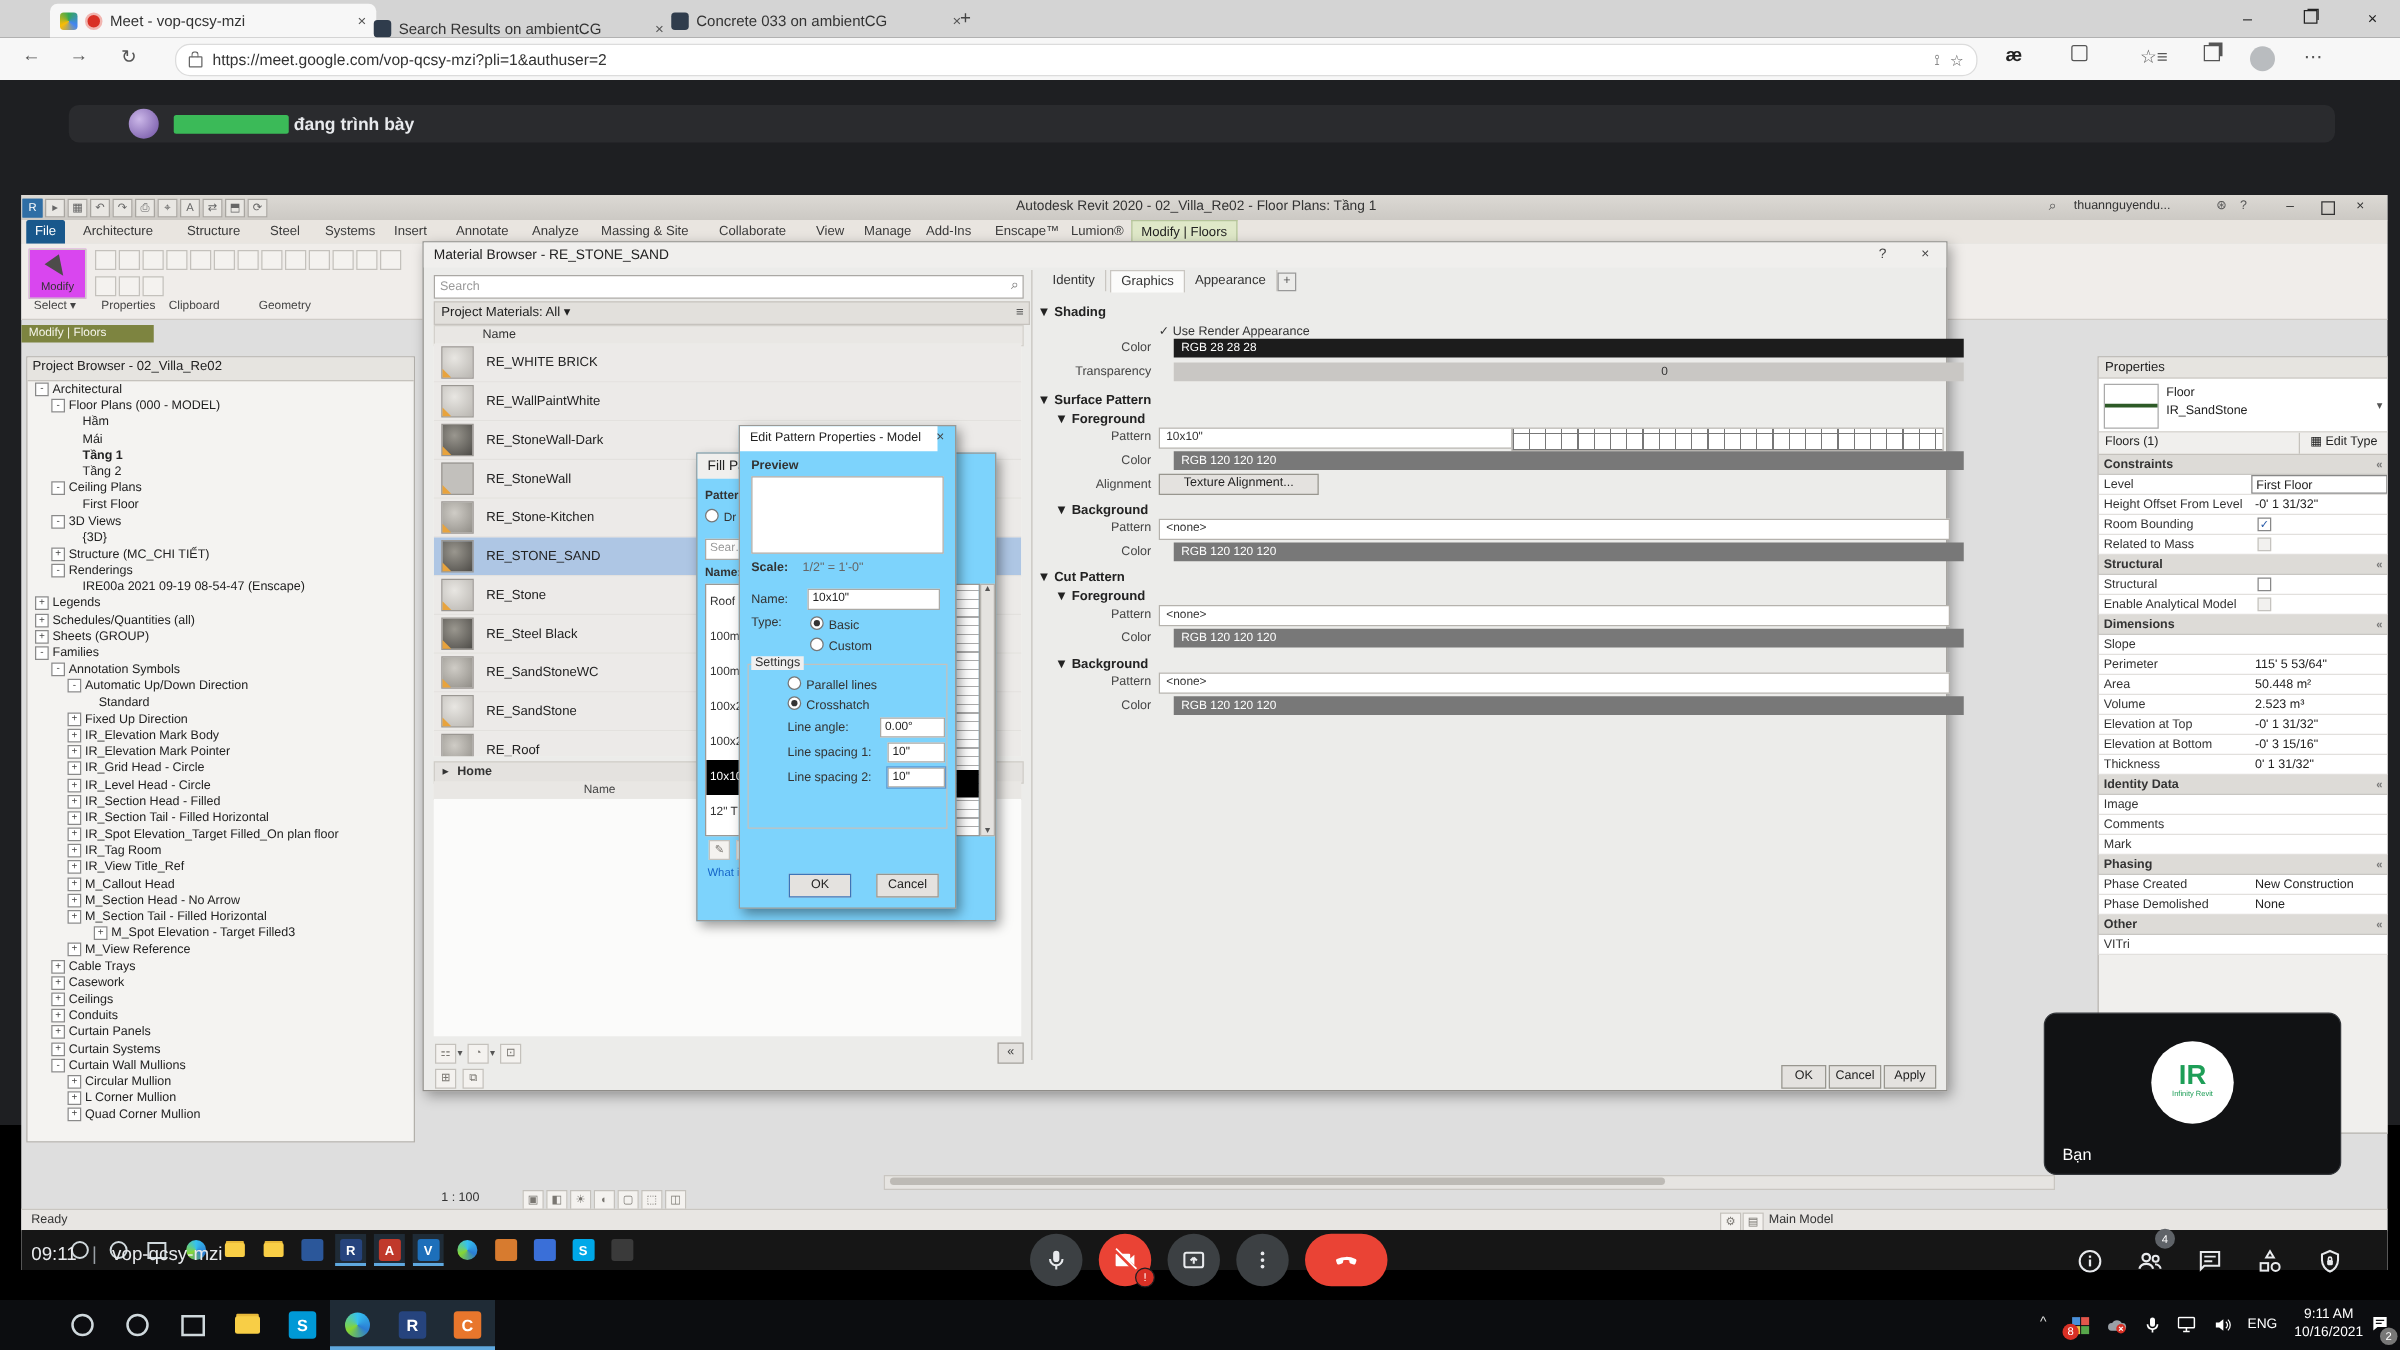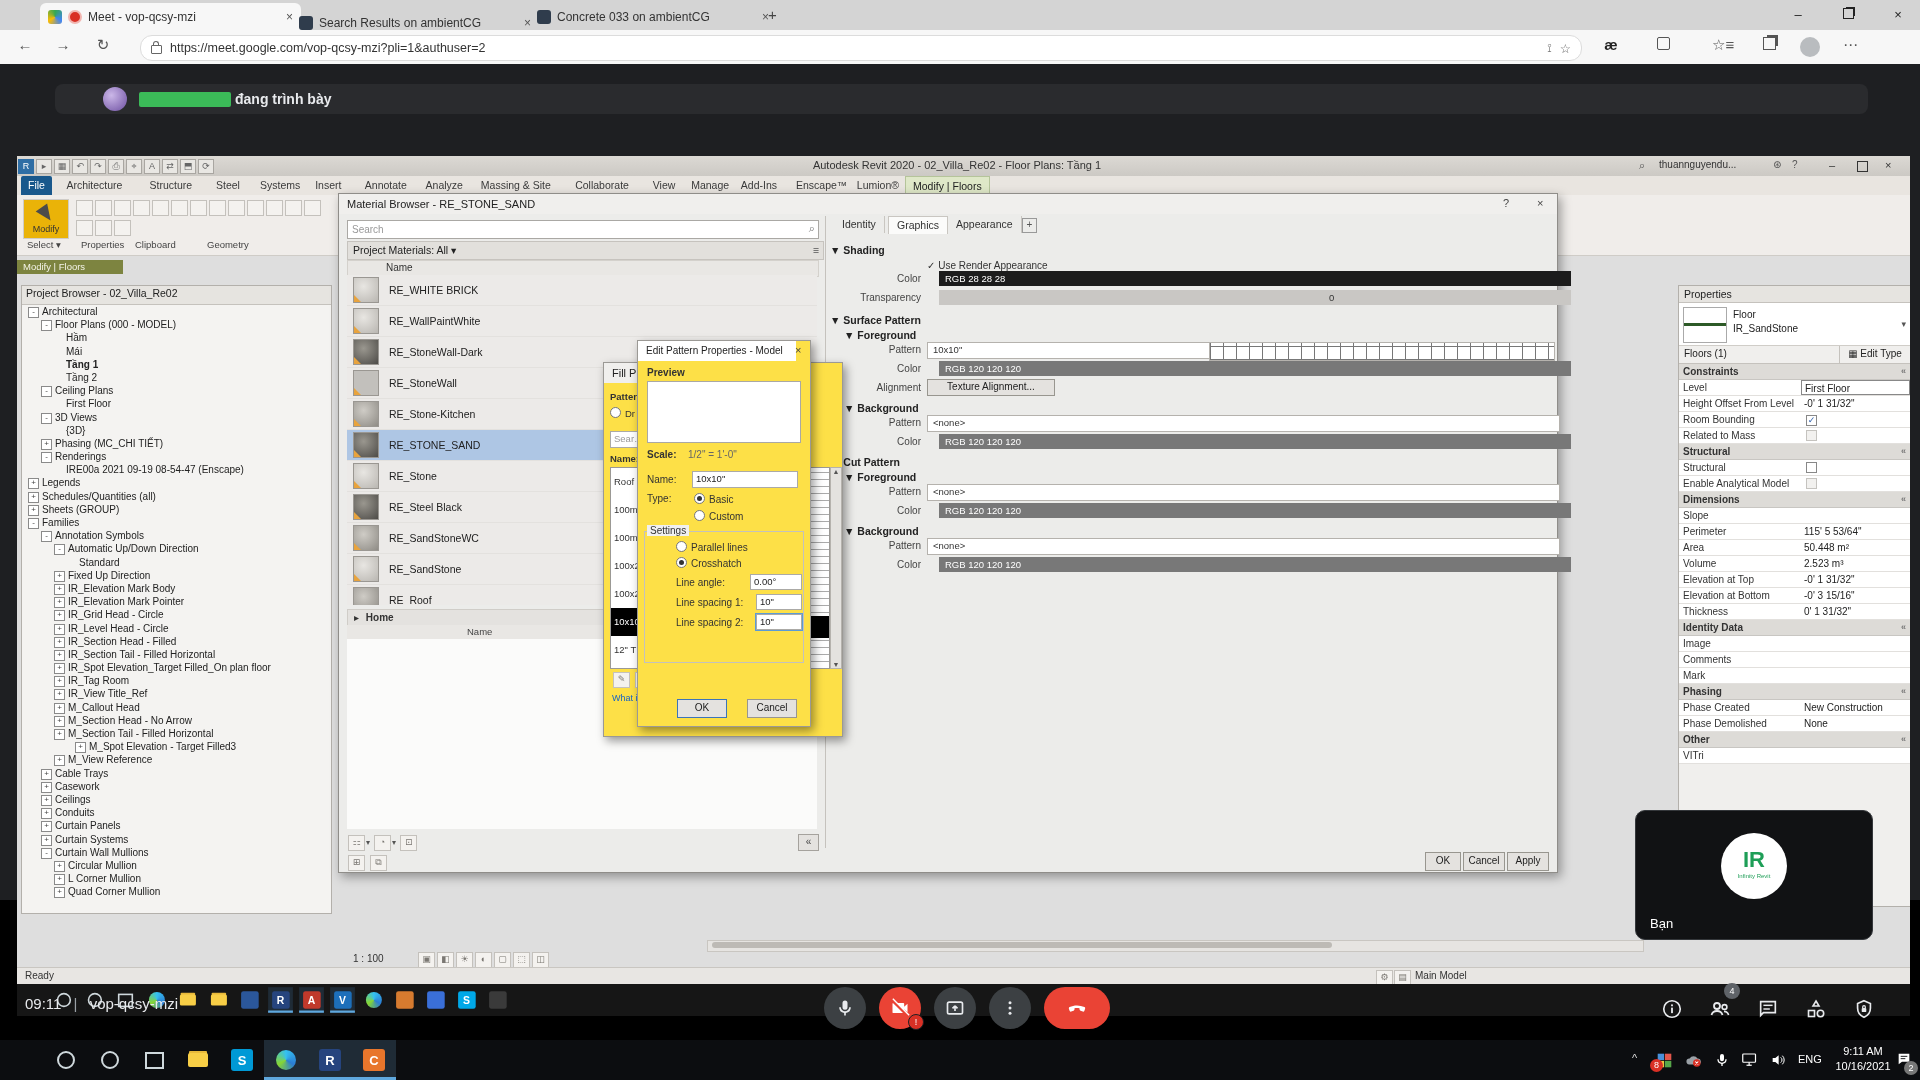--- a/index.html
+++ b/index.html
@@ -77,21 +77,21 @@
   .etab{position:absolute;top:0;height:17px;line-height:17px;padding:0 8px;font-size:10.5px;color:#333;
     border-right:1px solid #c9c6c1;}
   .etab.on{background:#fbfbfa;border:1px solid #c9c6c1;border-bottom:none;}
   .ehdr{position:absolute;font-weight:bold;font-size:10.5px;color:#222;}
   .elbl{position:absolute;font-size:10px;color:#444;text-align:right;width:90px;}
   .ebar{position:absolute;left:101px;width:626px;height:15px;font-size:9.5px;color:#fff;
     line-height:15px;padding-left:6px;margin-left:12px;}
   .efield{position:absolute;left:101px;width:626px;height:15px;background:#fff;border:1px solid #b5b2ad;
     font-size:9.5px;line-height:14px;padding-left:5px;color:#333;}
   
-  .dlg{position:absolute;background:#fde047;border:1px solid #9b9995;box-shadow:3px 4px 9px rgba(0,0,0,.4);margin-left:46px;}
+  .dlg{position:absolute;background:#7dd3fc;border:1px solid #9b9995;box-shadow:3px 4px 9px rgba(0,0,0,.4);}
   .fld{background:#fff;border:1px solid #abaaa6;font-size:9.5px;color:#222;padding:1px 3px;position:absolute;}
   .rad{display:inline-block;width:9px;height:9px;border:1px solid #777;border-radius:50%;background:#fff;
     margin-right:4px;vertical-align:-1px;position:relative;}
   .rad.on:after{content:"";position:absolute;left:2px;top:2px;width:5px;height:5px;border-radius:50%;background:#333;}
   .btn{position:absolute;height:17px;background:#e4e2df;border:1px solid #98968f;font-size:10px;
     text-align:center;line-height:16px;color:#222;}
   
   .mbtn{position:absolute;width:42px;height:42px;border-radius:50%;background:#3c4043;top:0;
     display:flex;align-items:center;justify-content:center;}
   .mbtn.red{background:#ea4335;}
@@ -204,21 +204,21 @@
             <div class="ribtab" style="left: 628.8px;">View</div>
             <div class="ribtab" style="left: 667.2px;">Manage</div>
             <div class="ribtab" style="left: 716.8px;">Add-Ins</div>
             <div class="ribtab" style="left: 772px;">Enscape™</div>
             <div class="ribtab" style="left: 832.8px;">Lumion®</div>
             <div class="ribtab activetab" style="left: 888px;">Modify | Floors</div>
           </div>
         </div>
 
       <div class="a" style="left:0;top:39px;width:100%;height:60px;background:#f0edea;border-bottom:1px solid #cfccc7;">
-        <div class="a" style="left:6px;top:4px;width:44px;height:38px;background:#eab308;border:1px solid #cfccc7;
+        <div class="a" style="left:6px;top:4px;width:44px;height:38px;background:#d946ef;border:1px solid #cfccc7;
           text-align:center;">
           <div style="width:0;height:0;margin:6px auto 2px;border-left:7px solid transparent;
             border-right:7px solid transparent;border-top:16px solid #4d4c4a;transform:rotate(-35deg);"></div>
           <div style="font-size:9px;color:#333;">Modify</div>
         </div>
         <div class="a" style="left:58px;top:4px;width:250px;" id="ribtools"><span class="tool"></span><span class="tool"></span><span class="tool"></span><span class="tool"></span><span class="tool"></span><span class="tool"></span><span class="tool"></span><span class="tool"></span><span class="tool"></span><span class="tool"></span><span class="tool"></span><span class="tool"></span><span class="tool"></span><span class="tool"></span><span class="tool"></span><span class="tool"></span></div>
         <div id="plabels"></div>
       <div class="plabel" style="left: 10px;">Select ▾</div>
           <div class="plabel" style="left: 64px;">Properties</div>
           <div class="plabel" style="left: 118px;">Clipboard</div>
@@ -234,21 +234,21 @@
             <div class="pbrow" style="padding-left: 6px;"><span class="exp">-</span><span>Architectural</span></div>
             <div class="pbrow" style="padding-left: 19px;"><span class="exp">-</span><span>Floor Plans (000 - MODEL)</span></div>
             <div class="pbrow" style="padding-left: 32px;"><span style="display: inline-block; width: 12px;"></span><span>Hầm</span></div>
             <div class="pbrow" style="padding-left: 32px;"><span style="display: inline-block; width: 12px;"></span><span>Mái</span></div>
             <div class="pbrow" style="padding-left: 32px;"><span style="display: inline-block; width: 12px;"></span><span style="font-weight: bold;">Tầng 1</span></div>
             <div class="pbrow" style="padding-left: 32px;"><span style="display: inline-block; width: 12px;"></span><span>Tầng 2</span></div>
             <div class="pbrow" style="padding-left: 19px;"><span class="exp">-</span><span>Ceiling Plans</span></div>
             <div class="pbrow" style="padding-left: 32px;"><span style="display: inline-block; width: 12px;"></span><span>First Floor</span></div>
             <div class="pbrow" style="padding-left: 19px;"><span class="exp">-</span><span>3D Views</span></div>
             <div class="pbrow" style="padding-left: 32px;"><span style="display: inline-block; width: 12px;"></span><span>{3D}</span></div>
-            <div class="pbrow" style="padding-left: 19px;"><span class="exp">+</span><span>Phasing (MC_CHI TIẾT)</span></div>
+            <div class="pbrow" style="padding-left: 19px;"><span class="exp">+</span><span>Structure (MC_CHI TIẾT)</span></div>
             <div class="pbrow" style="padding-left: 19px;"><span class="exp">-</span><span>Renderings</span></div>
             <div class="pbrow" style="padding-left: 32px;"><span style="display: inline-block; width: 12px;"></span><span>IRE00a 2021 09-19 08-54-47 (Enscape)</span></div>
             <div class="pbrow" style="padding-left: 6px;"><span class="exp">+</span><span>Legends</span></div>
             <div class="pbrow" style="padding-left: 6px;"><span class="exp">+</span><span>Schedules/Quantities (all)</span></div>
             <div class="pbrow" style="padding-left: 6px;"><span class="exp">+</span><span>Sheets (GROUP)</span></div>
             <div class="pbrow" style="padding-left: 6px;"><span class="exp">-</span><span>Families</span></div>
             <div class="pbrow" style="padding-left: 19px;"><span class="exp">-</span><span>Annotation Symbols</span></div>
             <div class="pbrow" style="padding-left: 32px;"><span class="exp">-</span><span>Automatic Up/Down Direction</span></div>
             <div class="pbrow" style="padding-left: 45px;"><span style="display: inline-block; width: 12px;"></span><span>Standard</span></div>
             <div class="pbrow" style="padding-left: 32px;"><span class="exp">+</span><span>Fixed Up Direction</span></div>

